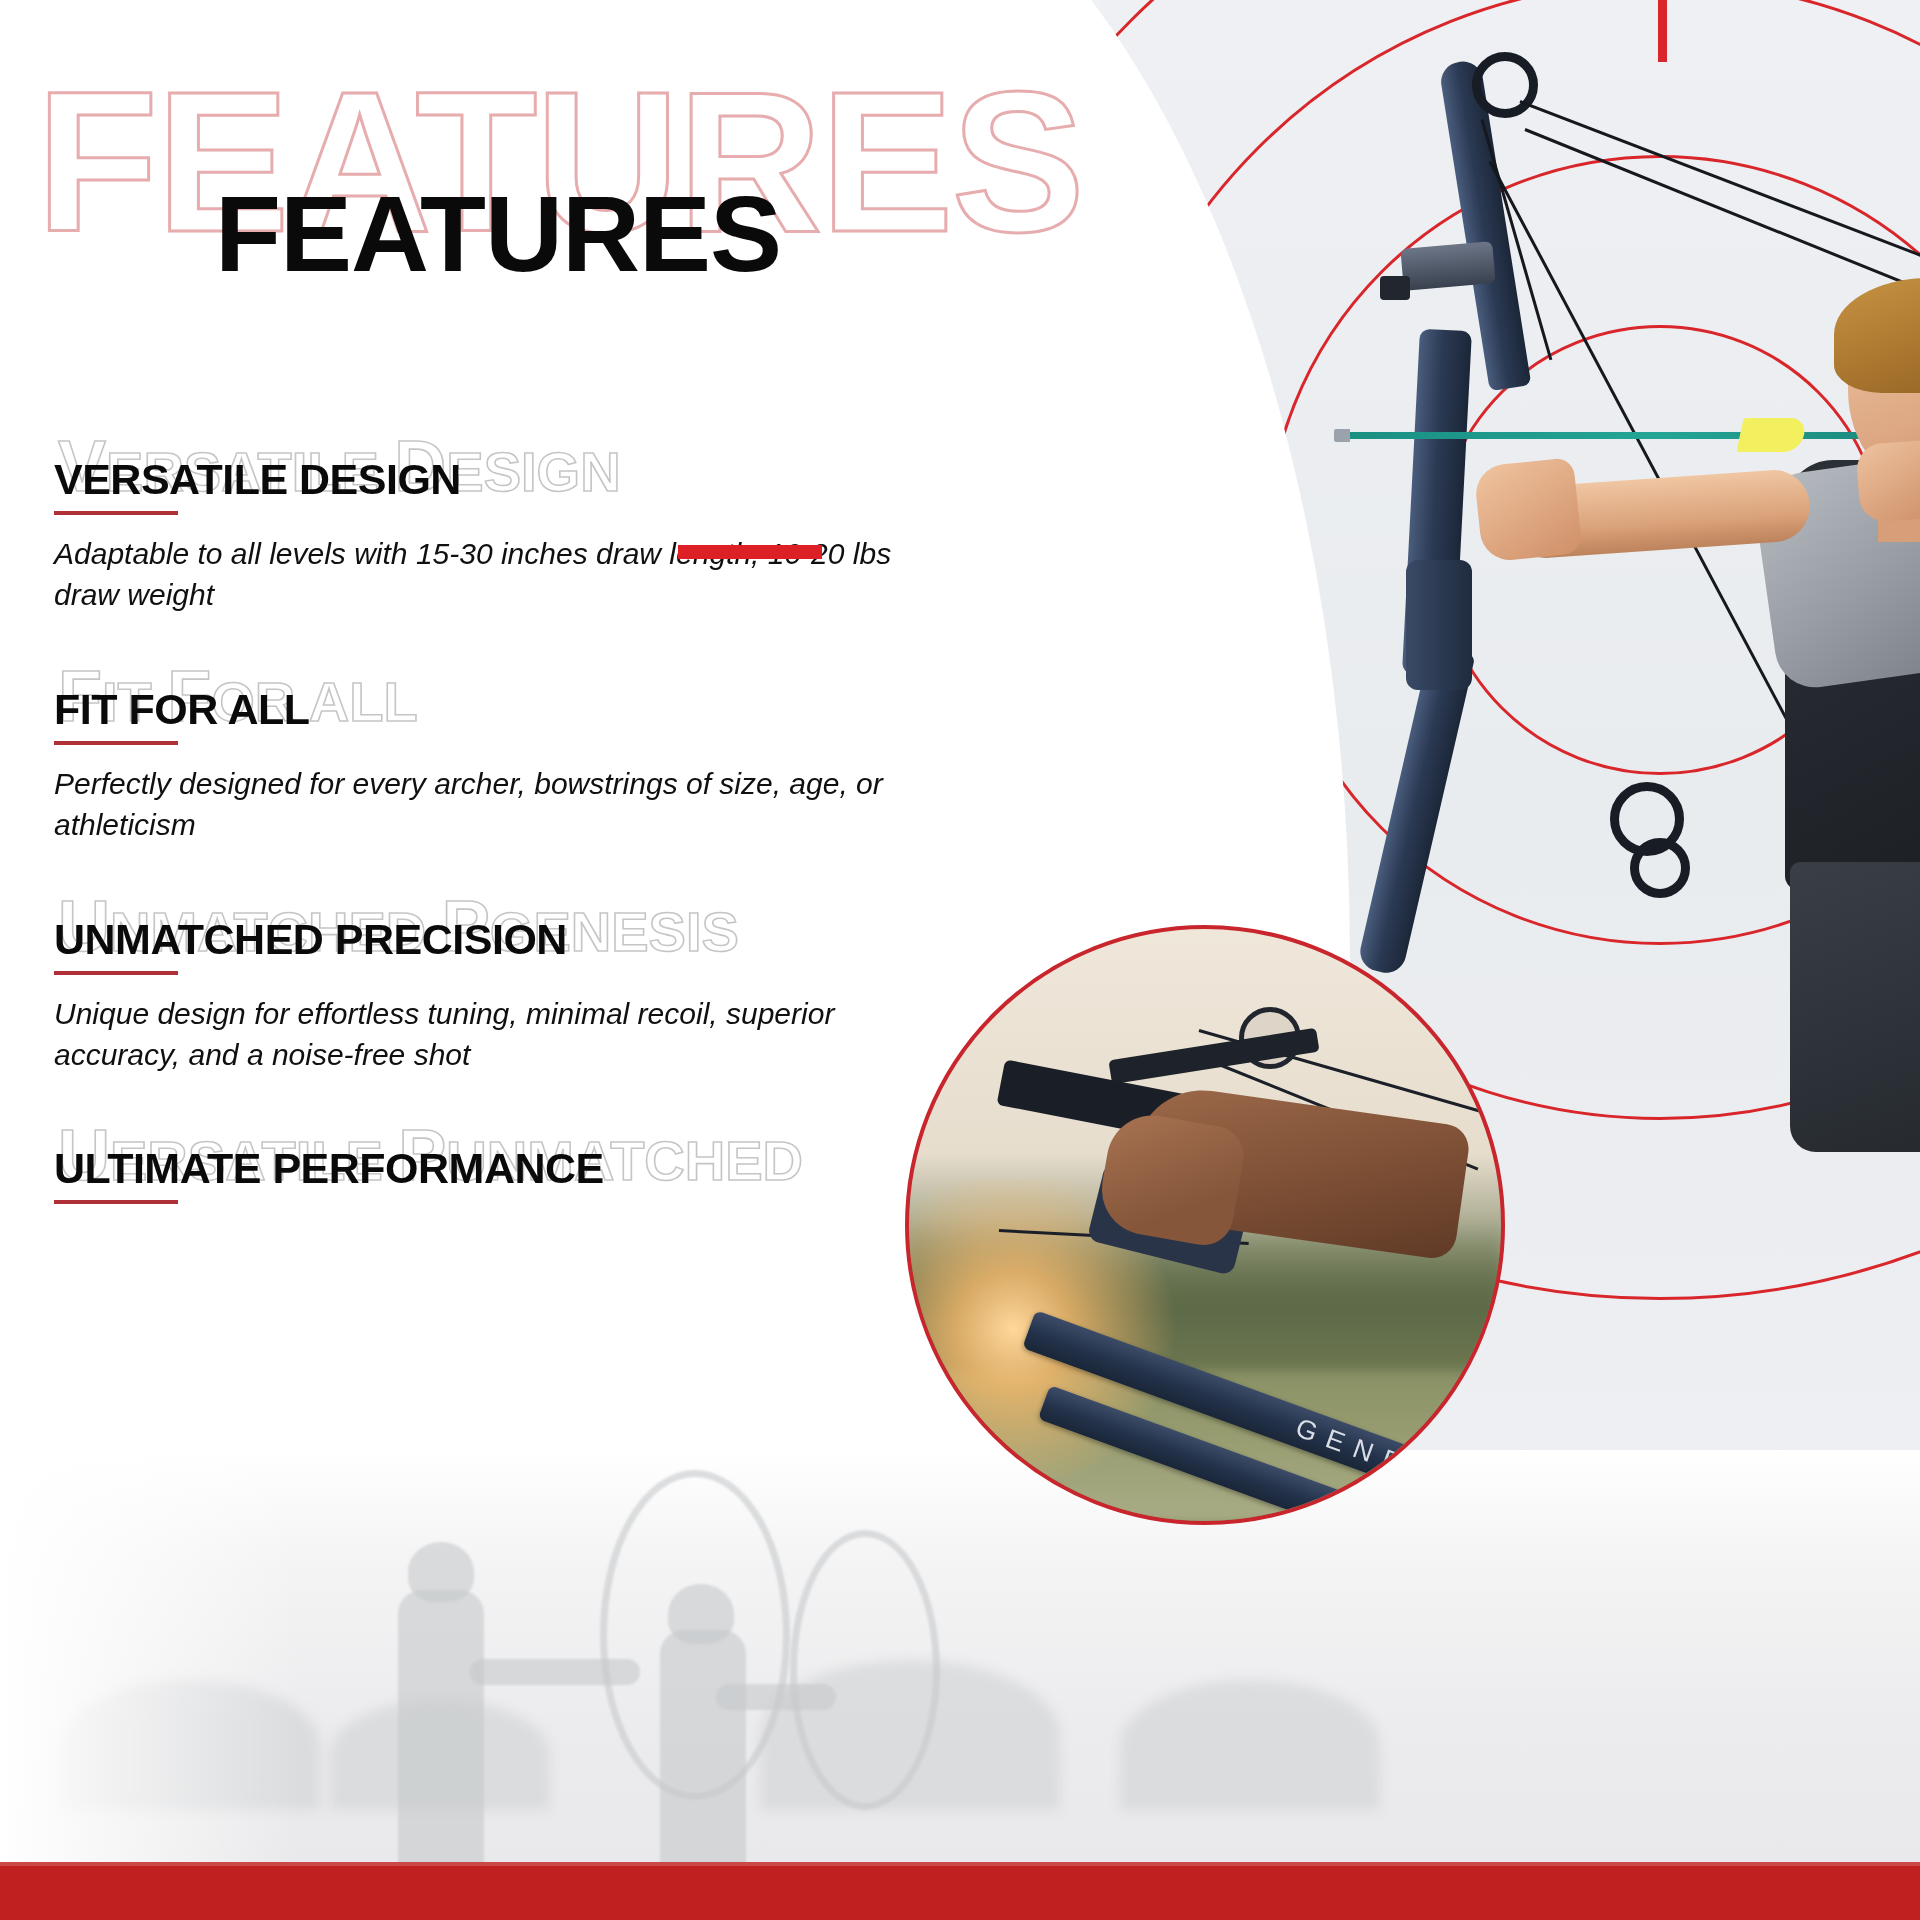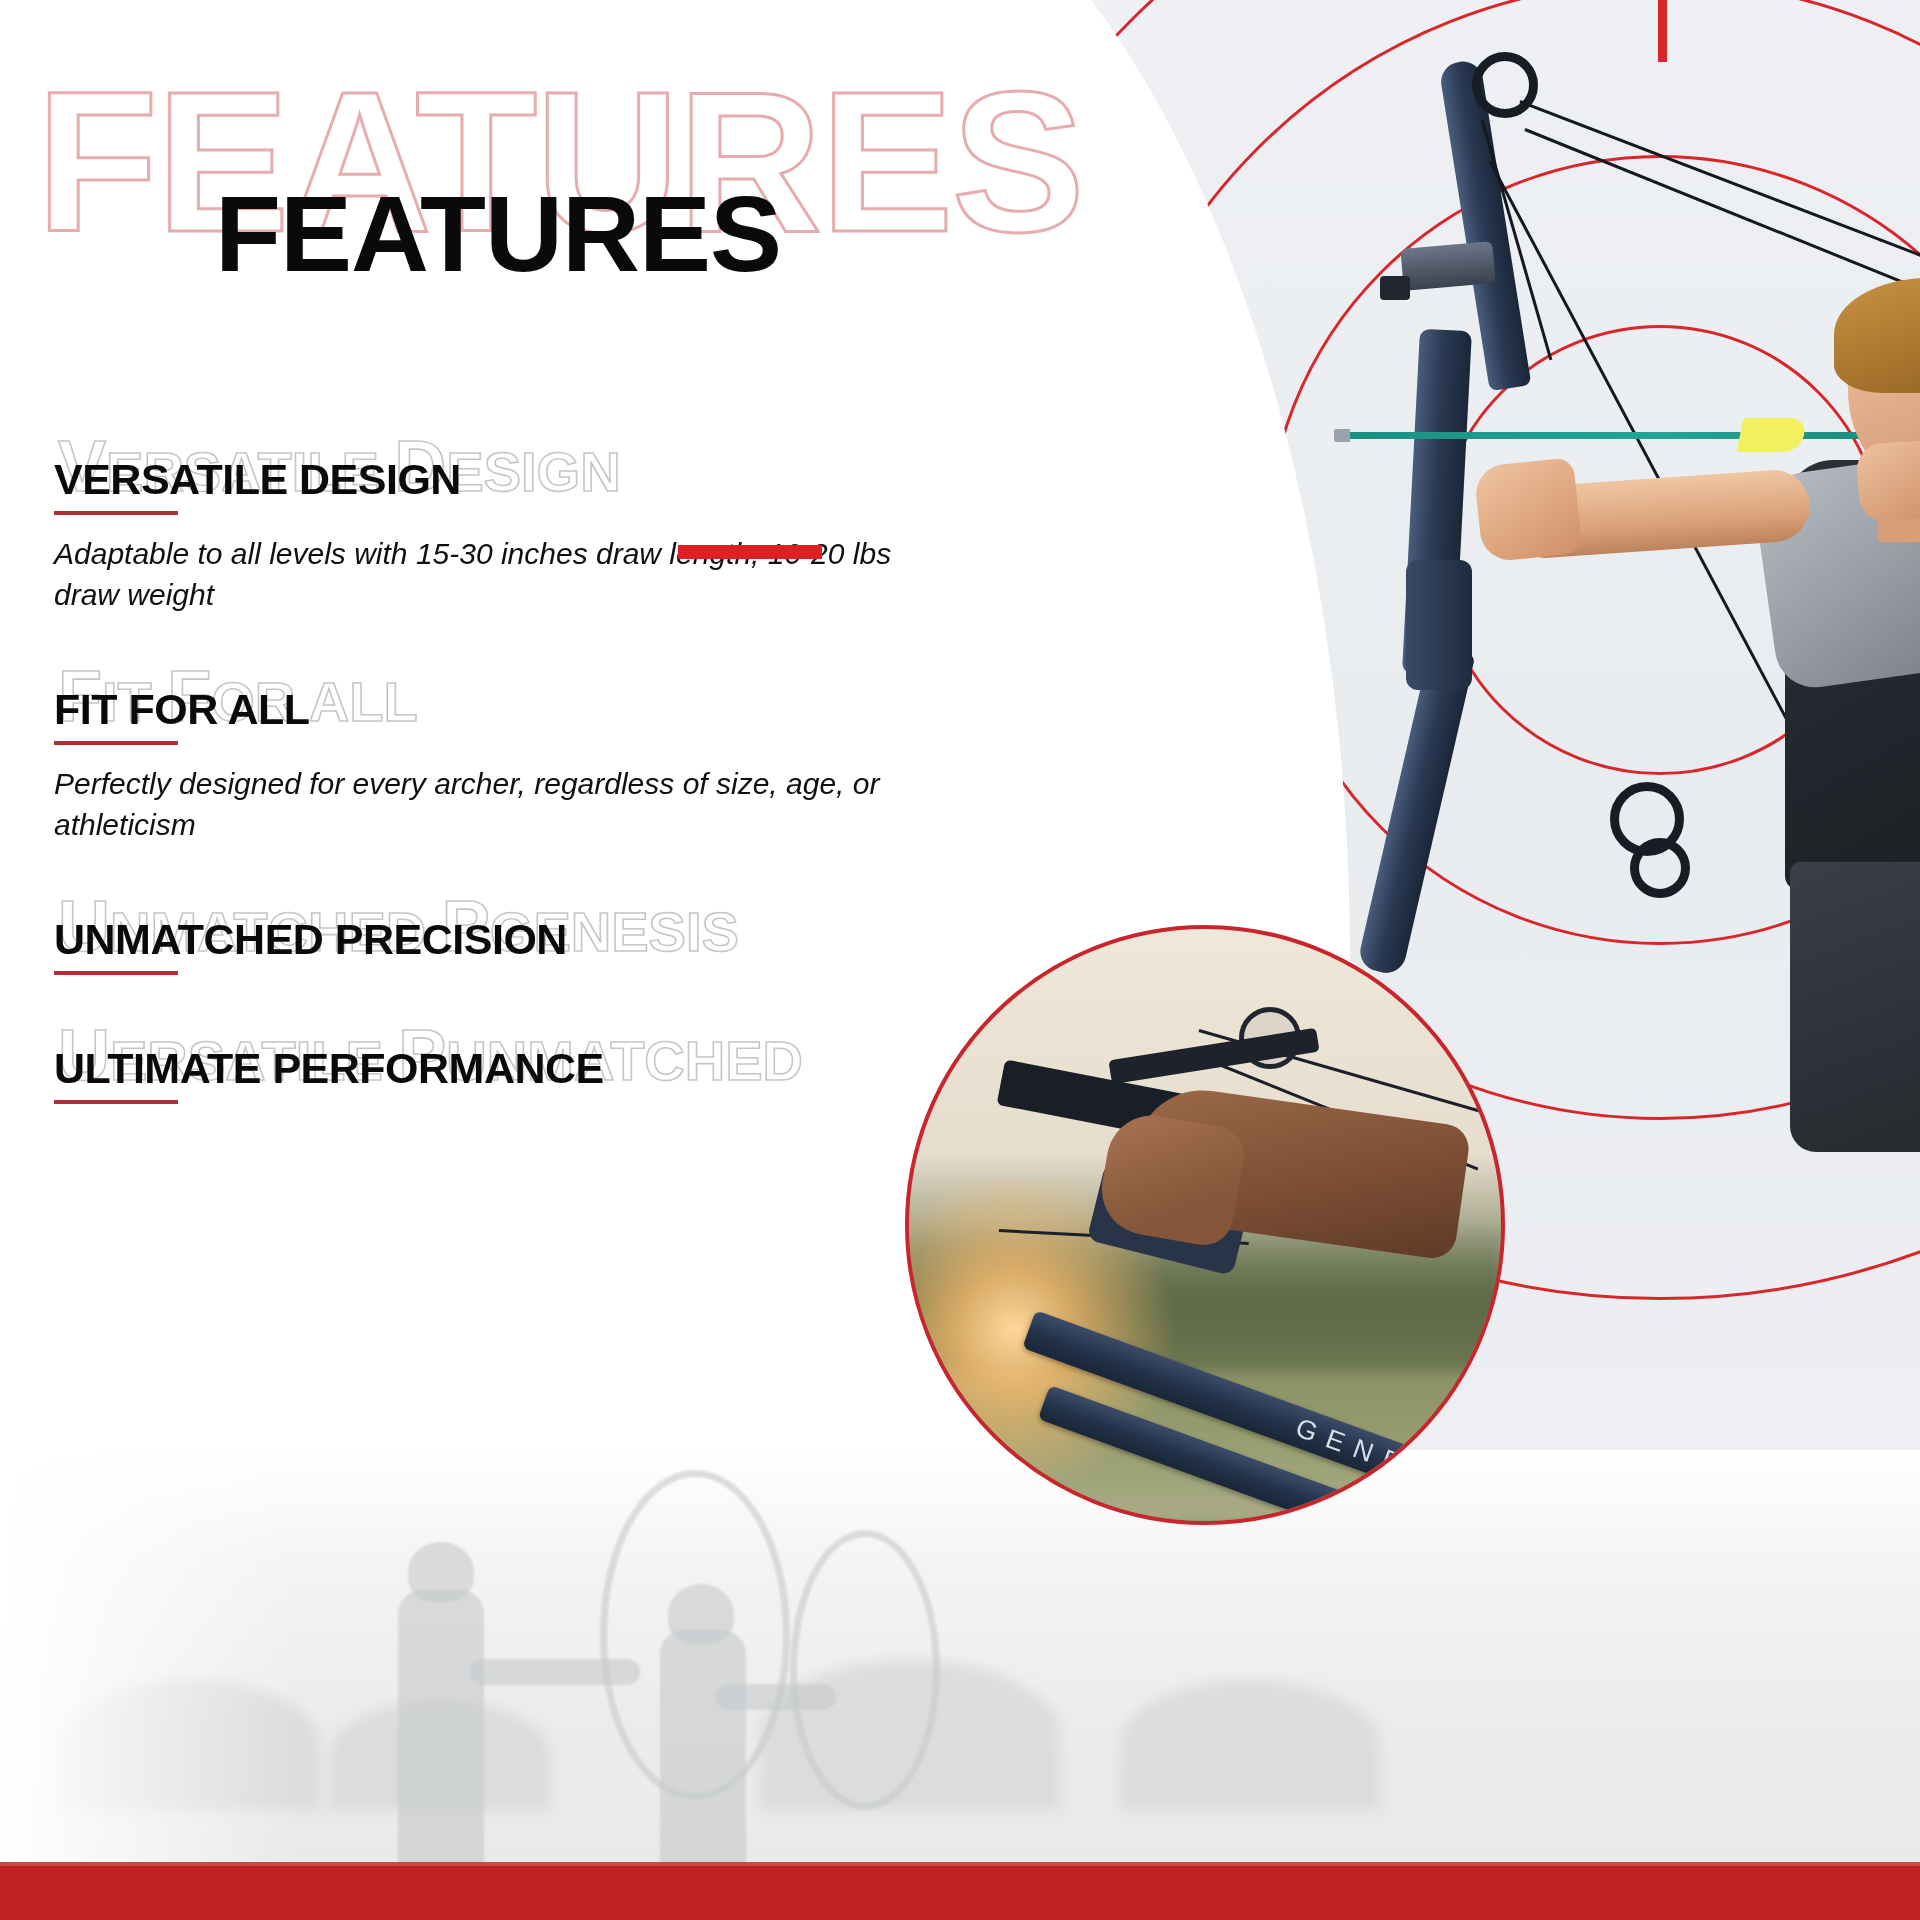--- a/index.html
+++ b/index.html
@@ -386,27 +386,28 @@
     <div class="f-watermark"><span class="cap">V</span><span>ERSATILE </span><span class="cap">D</span><span>ESIGN</span></div>
     <div class="f-heading">VERSATILE DESIGN</div>
     <div class="f-rule"></div>
     <div class="f-body">Adaptable to all levels with 15-30 inches draw length, 10-20 lbs draw weight</div>
   </div>
 
   <div class="feature">
     <div class="f-watermark"><span class="cap">F</span><span>IT </span><span class="cap">F</span><span>OR ALL</span></div>
     <div class="f-heading">FIT FOR ALL</div>
     <div class="f-rule"></div>
-    <div class="f-body">Perfectly designed for every archer, regardless of size, age, or athleticism</div>
+    <div class="f-body">Perfectly designed for every archer, bowstrings of size, age, or athleticism</div>
   </div>
 
   <div class="feature">
     <div class="f-watermark"><span class="cap">U</span><span>NMATCHED </span><span class="cap">P</span><span>GENESIS</span></div>
     <div class="f-heading">UNMATCHED PRECISION</div>
     <div class="f-rule"></div>
+    <div class="f-body">Unique design for effortless tuning, minimal recoil, superior accuracy, and a noise-free shot</div>
   </div>
 
   <div class="feature">
     <div class="f-watermark"><span class="cap">U</span><span>ERSATILE </span><span class="cap">P</span><span>UNMATCHED</span></div>
     <div class="f-heading">ULTIMATE PERFORMANCE</div>
     <div class="f-rule"></div>
   </div>
 
 </div>
 

